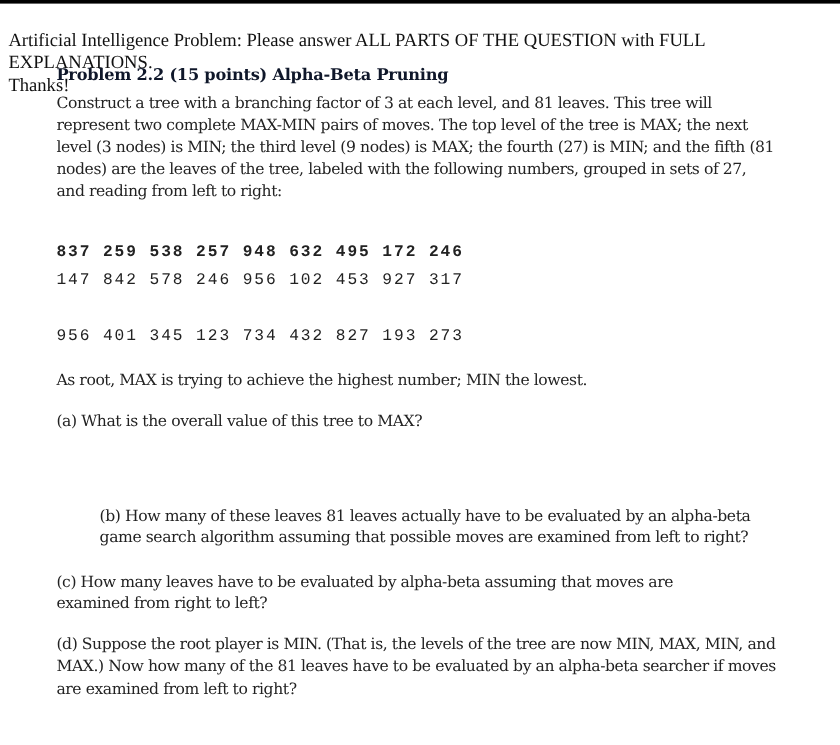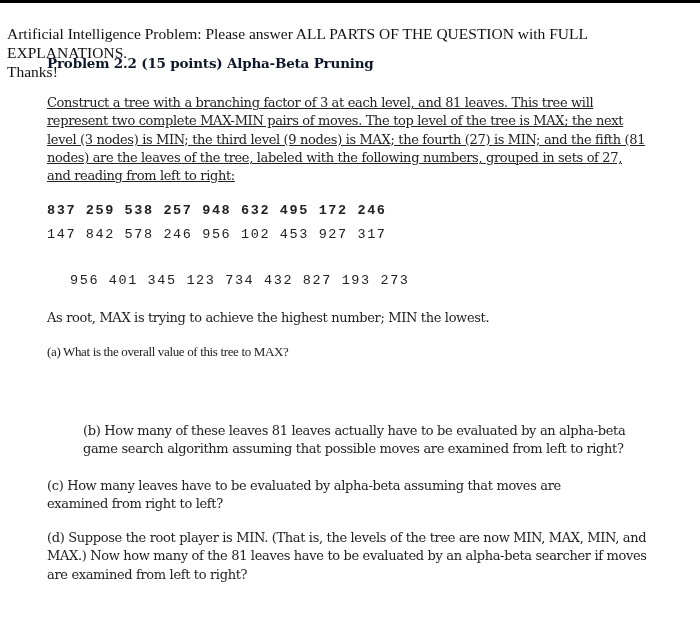--- a/index.html
+++ b/index.html
@@ -51,35 +51,35 @@
       color: #0f172a;
     }
     .para {
       position: absolute;
       left: 0;
       font-size: 13px;
       line-height: 18.3px;
       letter-spacing: -0.35px;
       width: 600px;
     }
-    .p-construct { top: 39px; text-decoration: underline; }
+    .p-construct { top: 23px; }
     .nums {
       position: absolute;
       left: 0;
       font-family: "Liberation Mono", monospace;
       font-size: 13.5px;
       letter-spacing: 1.6px;
       color: #222222;
       white-space: pre;
     }
     .nums-1 { top: 148px; font-weight: bold; }
     .nums-2 { top: 172px; }
-    .nums-3 { top: 218px; margin-left: 23px; }
+    .nums-3 { top: 218px; }
     .p-usual { top: 254px; }
-    .q-a { top: 288px; font-family: Liberation Serif, serif; }
+    .q-a { top: 288px; }
     .q-b { top: 367px; width: 580px; margin-left: 36px; }
     .q-c { top: 422px; width: 540px; }
     .q-d { top: 474px; width: 600px; }
   </style>
 </head>
 <body>
 
 <div class="top-rule"></div>
 
 <div class="intro">

